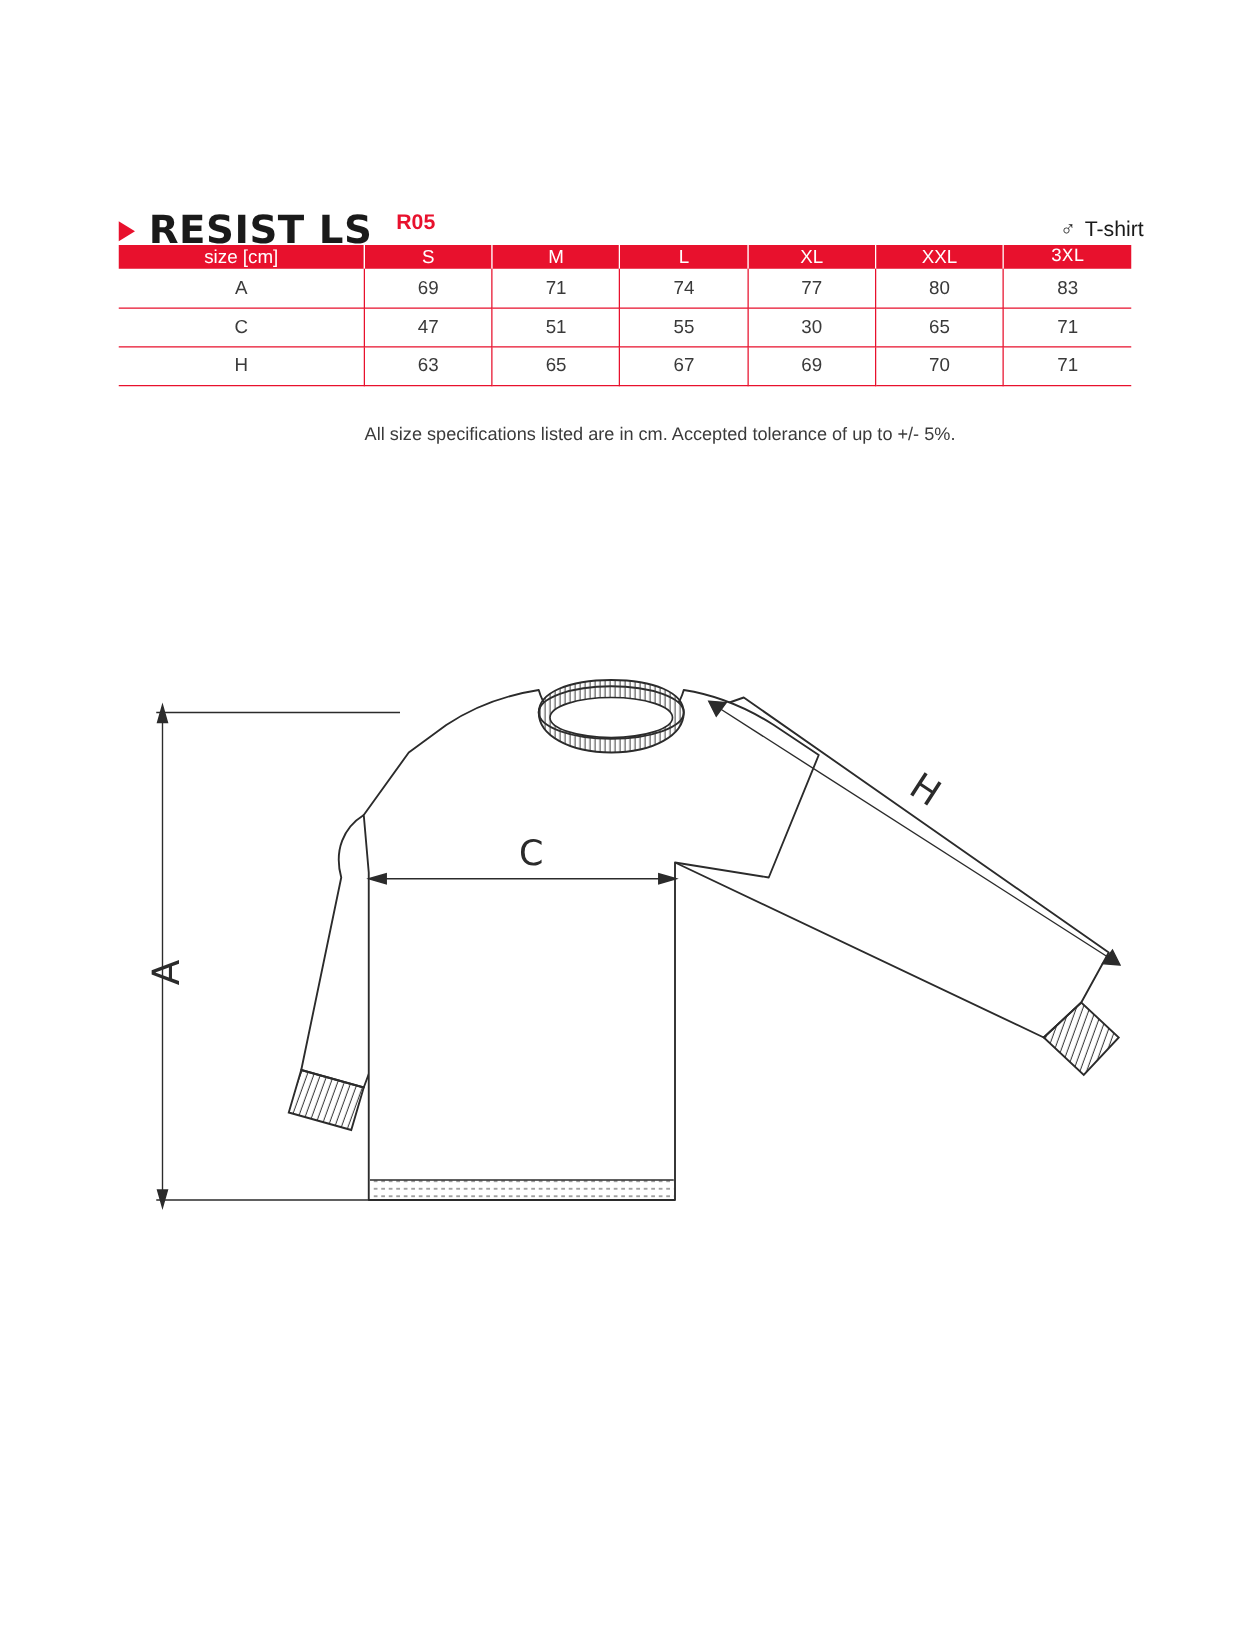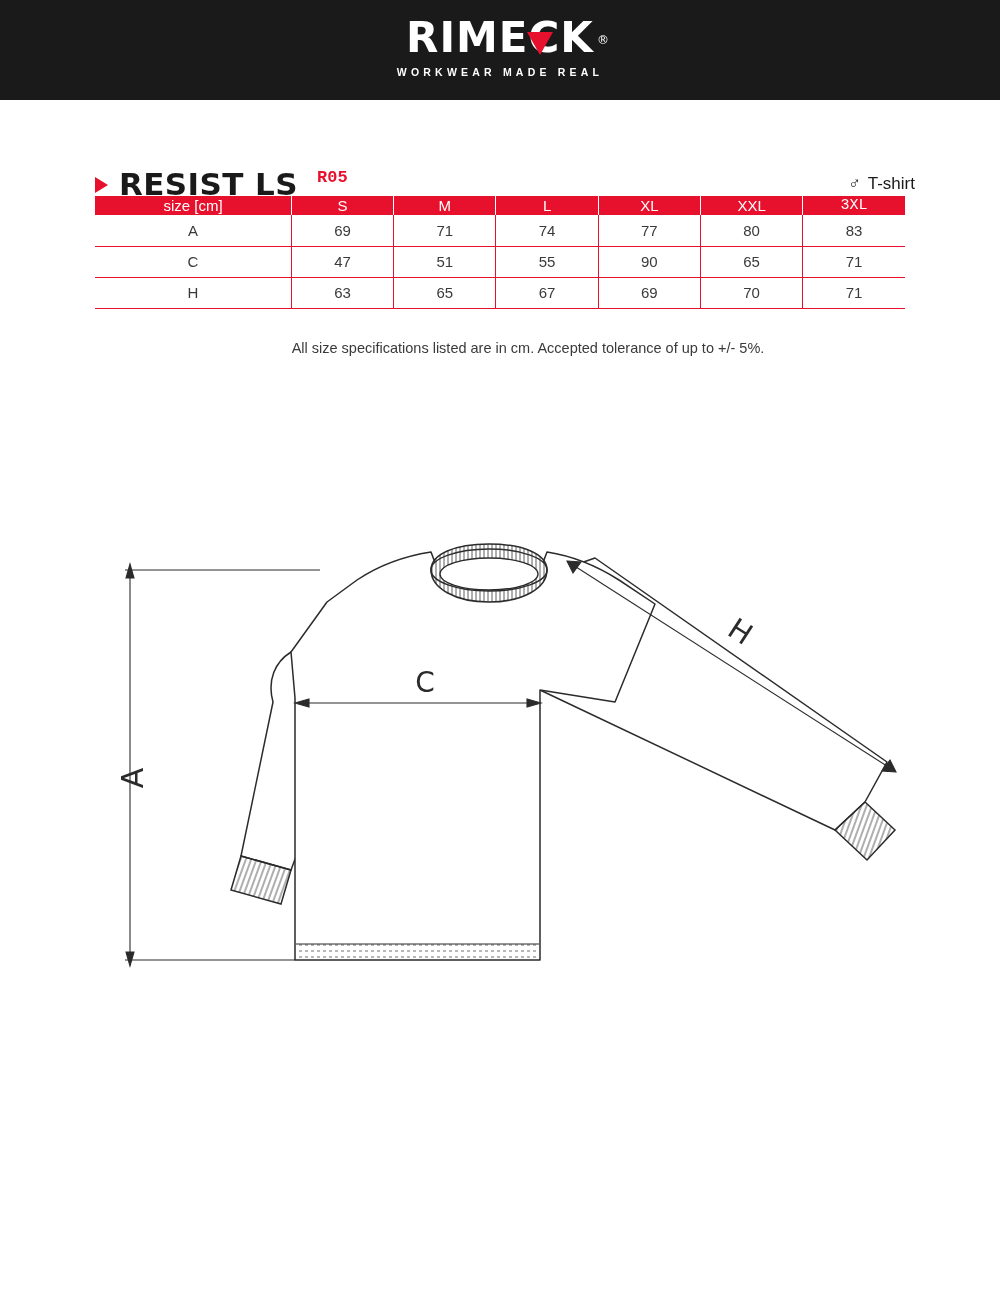--- a/index.html
+++ b/index.html
@@ -65,21 +65,21 @@
   }
   .title-name {
     position: absolute; left: 24px; top: 0;
     font-size: 31px; font-weight: bold; color: #1a1a1a;
     letter-spacing: 0.4px;
     font-family: "DejaVu Sans", sans-serif;
   }
   .title-code {
     position: absolute; left: 222px; top: 2px;
     font-size: 17px; font-weight: bold; color: #e8112d;
-    font-family: Liberation Mono, monospace;
+    font-family: Liberation Sans, sans-serif;
   }
   .title-right {
     position: absolute; right: 0; top: 8px;
     font-size: 17px; color: #1a1a1a; white-space: nowrap;
   }
   .gender-icon {
     display: inline-block; font-size: 17px; color: #1a1a1a; margin-right: 7px;
     vertical-align: baseline;
   }
 
@@ -126,30 +126,20 @@
     position: absolute; left: 95px; top: 540px;
     width: 830px; height: 480px;
   }
   .drawing svg { display: block; }
 </style>
 </head>
 <body>
 
 <div class="page">
 
-  <div class="header-band">
-    <div class="logo-wrap">
-      <div class="logo-text">
-        <span>RIMECK</span>
-        <span class="logo-reg">®</span>
-        <span class="logo-diamond"></span>
-      </div>
-      <div class="logo-sub">WORKWEAR MADE REAL</div>
-    </div>
-  </div>
 
   <div class="title-row">
     <span class="title-arrow"></span>
     <span class="title-name">RESIST LS</span>
     <span class="title-code">R05</span>
     <span class="title-right">
       <span class="gender-icon">♂</span><span>T-shirt</span>
     </span>
   </div>
 
@@ -173,21 +163,21 @@
         <td>74</td>
         <td>77</td>
         <td>80</td>
         <td>83</td>
       </tr>
       <tr>
         <td>C</td>
         <td>47</td>
         <td>51</td>
         <td>55</td>
-        <td>90</td>
+        <td>30</td>
         <td>65</td>
         <td>71</td>
       </tr>
       <tr>
         <td>H</td>
         <td>63</td>
         <td>65</td>
         <td>67</td>
         <td>69</td>
         <td>70</td>

